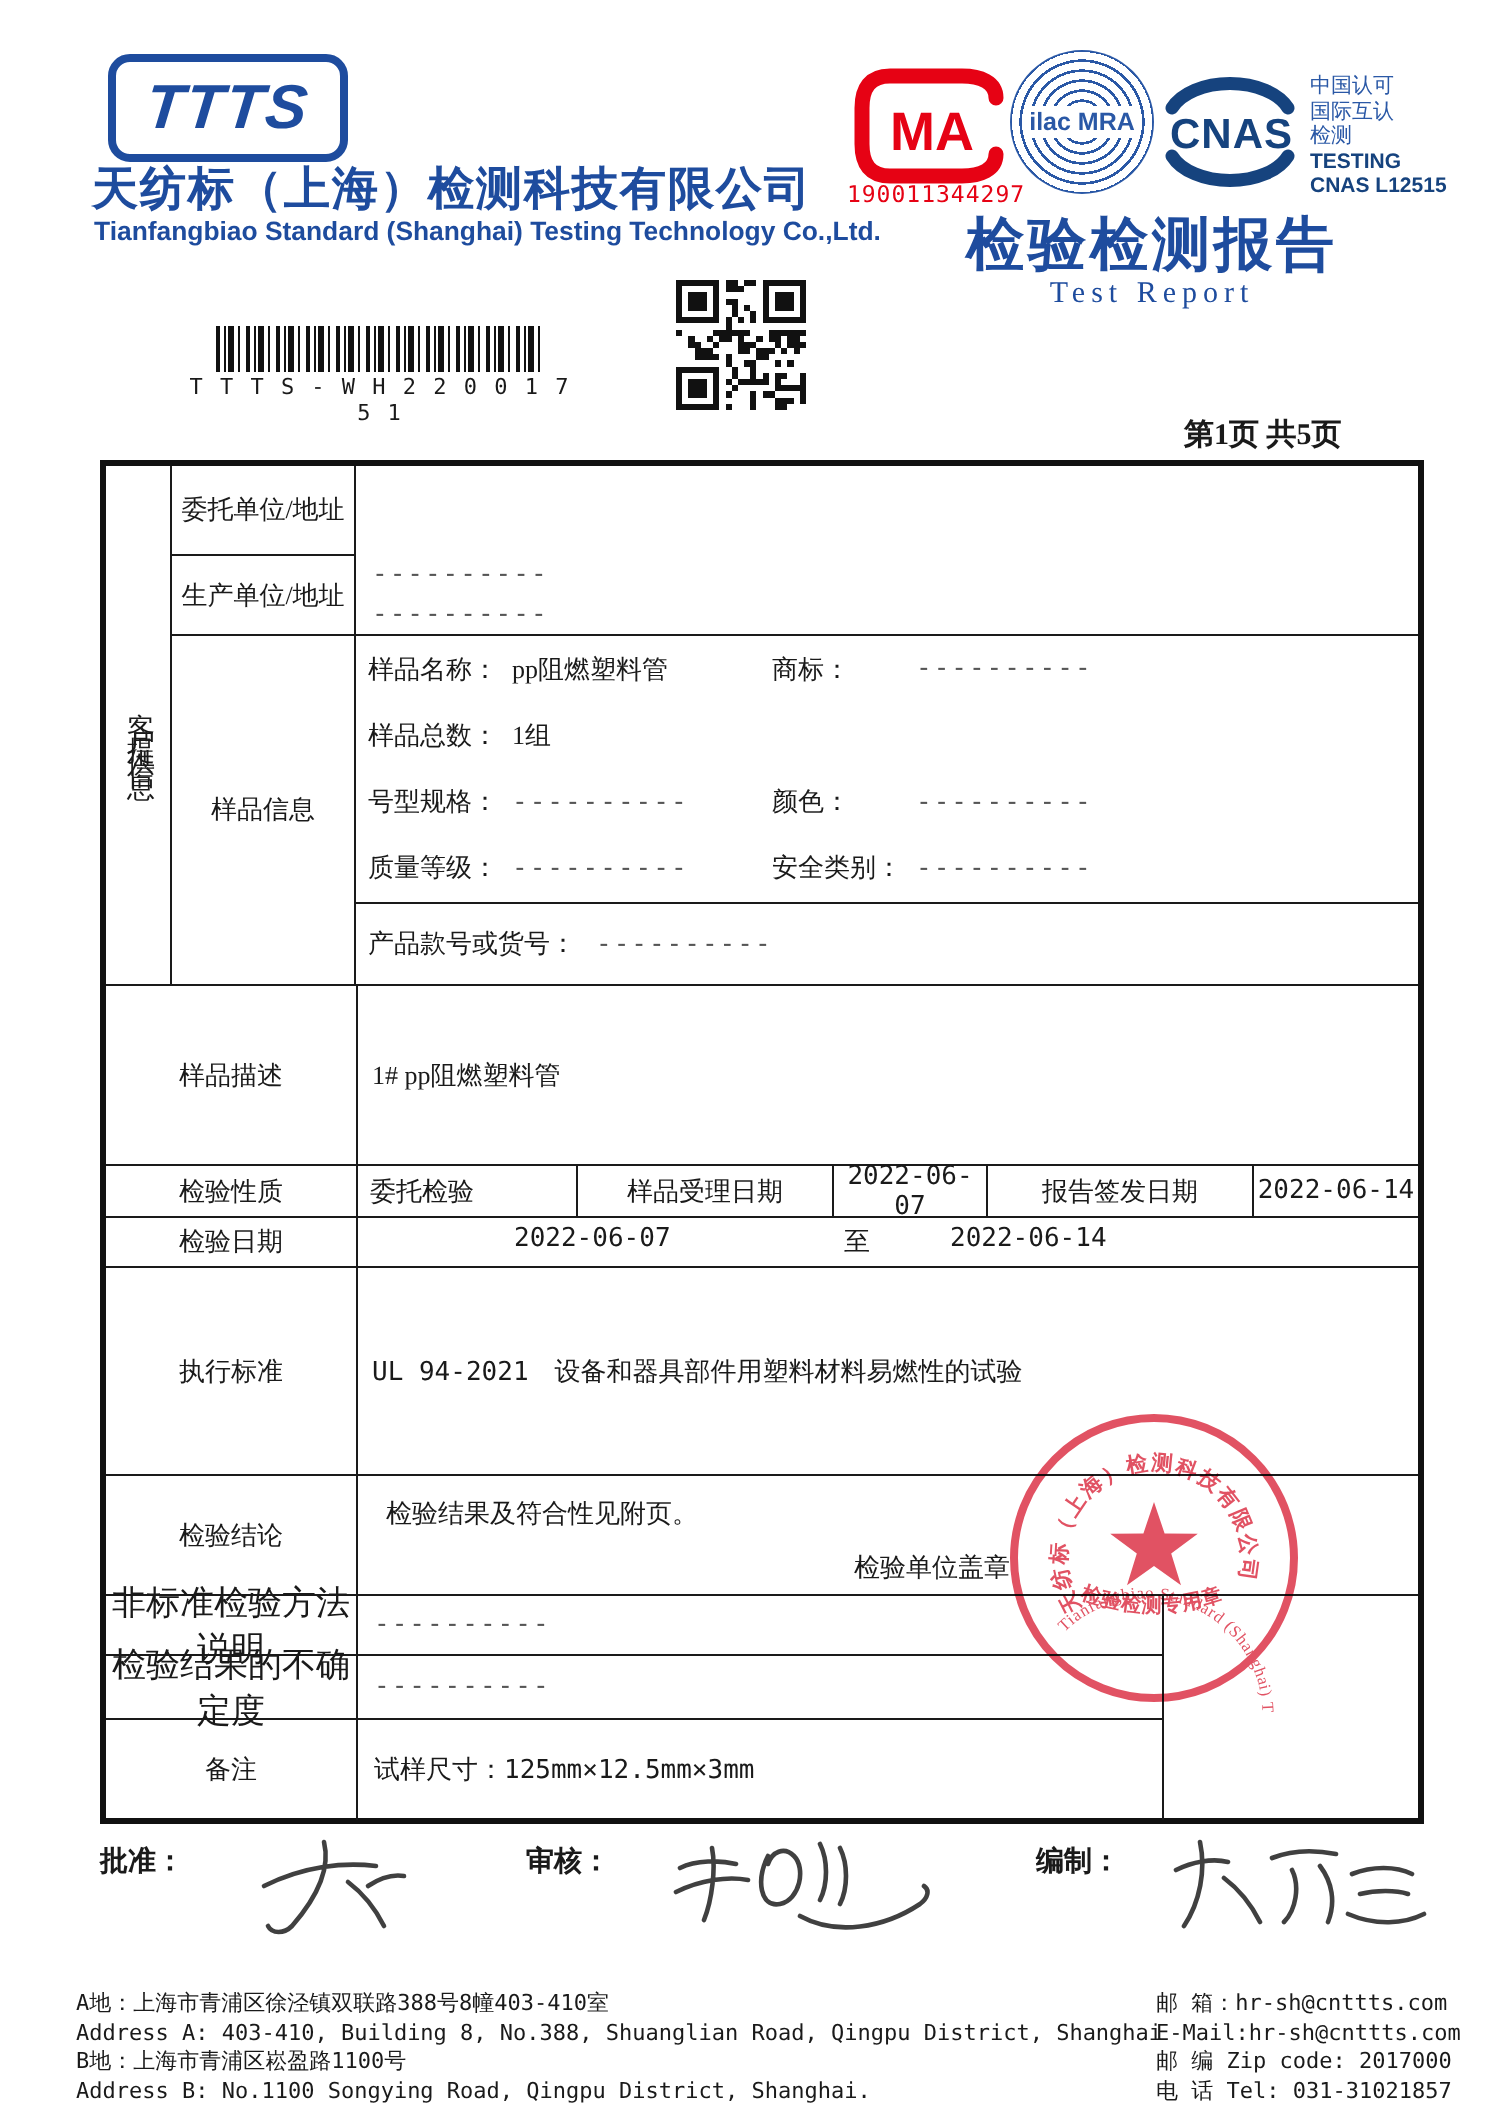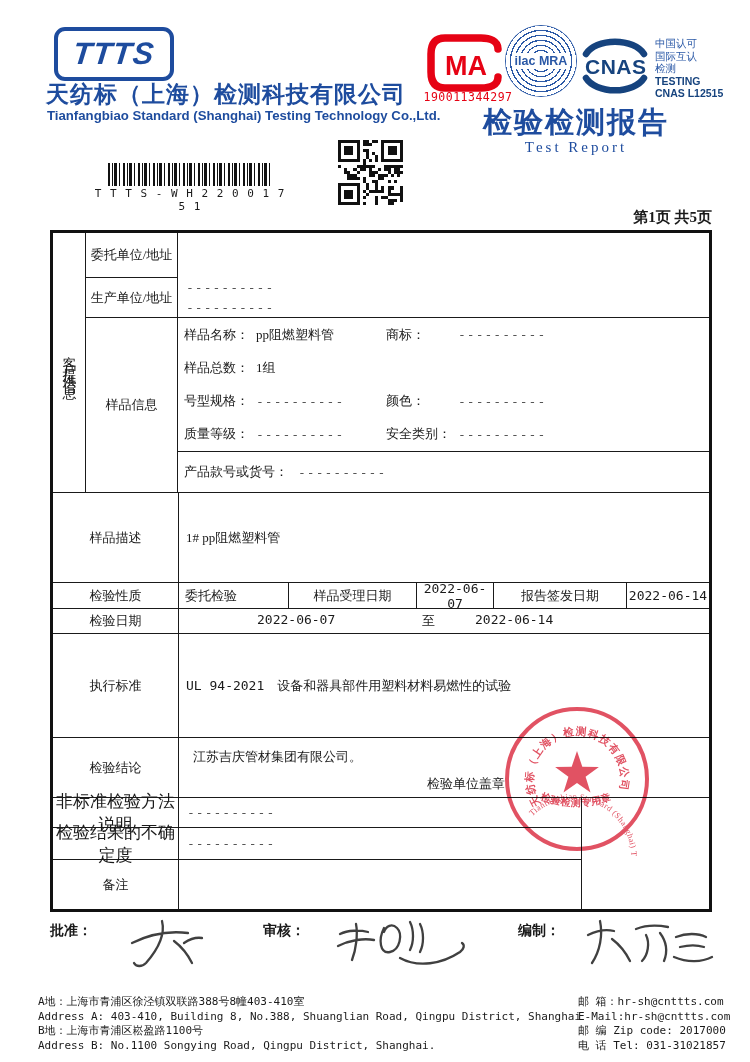--- a/index.html
+++ b/index.html
@@ -27,21 +27,21 @@
         display:flex;align-items:center;justify-content:center;}
   .ilac span{background:#fff;padding:1px 2px;font-family:"Liberation Sans",sans-serif;
              font-weight:bold;font-size:12.5px;color:#2a58a6;white-space:nowrap;}
   .cnas-wrap{left:577px;top:37px;width:76px;height:58px;}
   .accred{left:655px;top:37px;font-family:"Liberation Sans",sans-serif;font-size:10.5px;
           line-height:12.5px;color:#2a58a6;}
   .accred .b{font-weight:bold;color:#16437e;}
   .report-title{left:452px;top:103px;width:248px;text-align:center;font-size:29px;font-weight:bold;
                 color:#1e4c9e;letter-spacing:2px;}
   .report-sub{left:452px;top:139px;width:248px;text-align:center;font-size:15px;color:#1e4c9e;letter-spacing:3px;}
-  .page-info{left:592px;top:208px;width:120px;text-align:right;font-size:15px;font-weight:bold;}
+  .page-info{left:592px;top:208px;width:120px;font-size:15px;font-weight:bold;}
   
   .report-table{left:50px;top:230px;width:662px;height:682px;border:3px solid #111;box-sizing:border-box;
                 font-size:13px;}
   .top-block{display:grid;grid-template-columns:33px 92px 1fr;grid-template-rows:45px 40px 134px 40px;
              border-bottom:1px solid #1a1a1a;}
   .cell{box-sizing:border-box;position:relative;}
   .br{border-right:1px solid #1a1a1a;} .bb{border-bottom:1px solid #1a1a1a;} .bl{border-left:1px solid #1a1a1a;}
   .vtext{grid-row:1/5;grid-column:1;display:flex;align-items:center;justify-content:center;
          writing-mode:vertical-rl;text-orientation:upright;letter-spacing:6px;font-size:14px;}
   .lbl{display:flex;align-items:center;justify-content:center;text-align:center;}
@@ -302,41 +302,44 @@
     <div class="row bb" style="height:104px;">
       <div class="cell lbl label-col br">执行标准</div>
       <div class="cell val mono" style="display:flex;align-items:center;">
         <span style="margin-left:7px;">UL 94-2021　设备和器具部件用塑料材料易燃性的试验</span>
       </div>
     </div>
 
     <div class="row bb" style="height:60px;">
       <div class="cell lbl label-col br">检验结论</div>
       <div class="cell val">
-        <span class="abs" style="left:14px;top:10px;">江苏吉庆管材集团有限公司。</span>
+        <span class="abs" style="left:14px;top:10px;">检验结果及符合性见附页。</span>
         <span class="abs" style="left:248px;bottom:4px;">检验单位盖章</span>
       </div>
     </div>
 
     <div class="row" style="height:112px;">
       <div style="flex:1;display:flex;flex-direction:column;">
         <div class="row bb" style="height:30px;">
           <div class="cell lbl label-col br small">非标准检验方法说明</div>
           <div class="cell val" style="display:flex;align-items:center;">
             <span class="mono dash" style="margin-left:8px;">----------</span>
           </div>
         </div>
         <div class="row bb" style="height:32px;">
           <div class="cell lbl label-col br small">检验结果的不确定度</div>
           <div class="cell val" style="display:flex;align-items:center;">
             <span class="mono dash" style="margin-left:8px;">----------</span>
           </div>
         </div>
         <div class="row" style="flex:1;">
           <div class="cell lbl label-col br">备注</div>
+          <div class="cell val mono" style="display:flex;align-items:center;">
+            <span style="margin-left:8px;">试样尺寸：125mm×12.5mm×3mm</span>
+          </div>
         </div>
       </div>
       <div class="cell bl" style="width:128px;"></div>
     </div>
   </div>
 
   <svg class="abs seal" viewBox="0 0 154 154">
     <circle cx="77" cy="77" r="70" fill="none" stroke="#dd3a4d" stroke-width="4"></circle>
     <path id="sealRing" d="M32.3 114.1 A58 58 0 1 1 32.2 114.2" fill="none"></path>
     <path id="sealArcCn" d="M41 102.2 A44 44 0 1 1 113 102.2" fill="none"></path>

